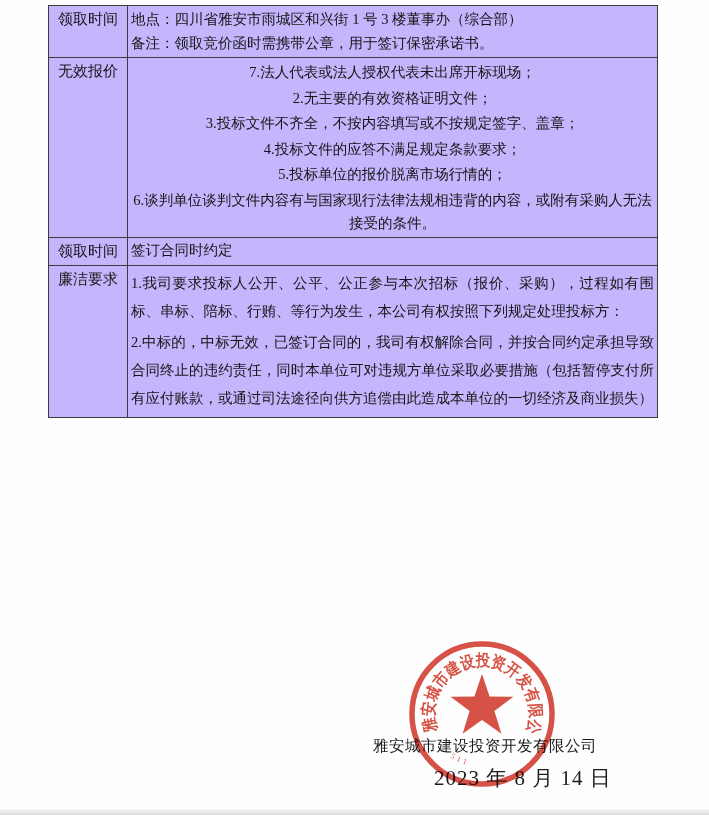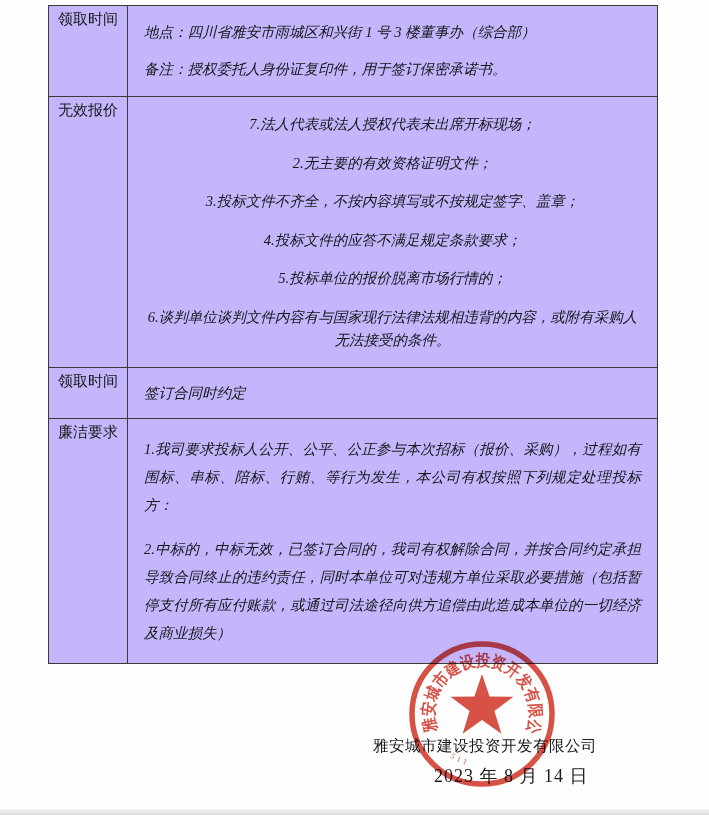--- a/index.html
+++ b/index.html
@@ -26,29 +26,29 @@
   tr.r2 td{height:142px;}
   tr.r2 td.cnt{line-height:23.5px;}
   tr.r3 td{height:136px;text-align:center;}
   tr.r3 td.cnt{line-height:22.6px;}
   tr.r4 td{height:82px;}
   tr.r4 td.cnt{line-height:26px;}
   tr.r5 td{height:27px;}
   tr.r5 td.cnt{line-height:18px;}
   tr.r6 td{height:151px;}
   tr.r6 td.cnt{line-height:28px;}
-  .line{margin:16px;font-style:italic;}
+  .line{margin:3px;}
 
   .sig-company{
     position:absolute;left:373px;top:736px;width:230px;
     font-size:15.5px;letter-spacing:0.5px;color:#1c1c1c;white-space:nowrap;
   }
   .sig-date{
     position:absolute;left:434px;top:764px;width:160px;
-    font-size:18px;letter-spacing:1px;color:#1c1c1c;white-space:nowrap;
+    font-size:21px;letter-spacing:1px;color:#1c1c1c;white-space:nowrap;
   }
   .seal{
     position:absolute;left:402px;top:636px;width:160px;height:156px;
     mix-blend-mode:multiply;opacity:0.88;
   }
   .scan-edge{
     position:absolute;left:0;bottom:0;width:709px;height:6px;
     background:linear-gradient(#f4f4f4,#dcdcdc);
   }
 </style>
@@ -56,21 +56,21 @@
 <body>
 
 <div class="page">
 
   <table class="doc">
     <tbody>
         <tr class="r1">
       <td class="lbl">领取时间</td>
       <td class="cnt">
         <div class="line">地点：四川省雅安市雨城区和兴街 1 号 3 楼董事办（综合部）</div>
-        <div class="line">备注：授权委托人身份证复印件，用于签订保密承诺书。</div>
+        <div class="line">备注：领取竞价函时需携带公章，用于签订保密承诺书。</div>
       </td>
     </tr>
     <tr class="r3">
       <td class="lbl">无效报价</td>
       <td class="cnt">
         <div class="line">7.法人代表或法人授权代表未出席开标现场；</div>
         <div class="line">2.无主要的有效资格证明文件；</div>
         <div class="line">3.投标文件不齐全，不按内容填写或不按规定签字、盖章；</div>
         <div class="line">4.投标文件的应答不满足规定条款要求；</div>
         <div class="line">5.投标单位的报价脱离市场行情的；</div>

